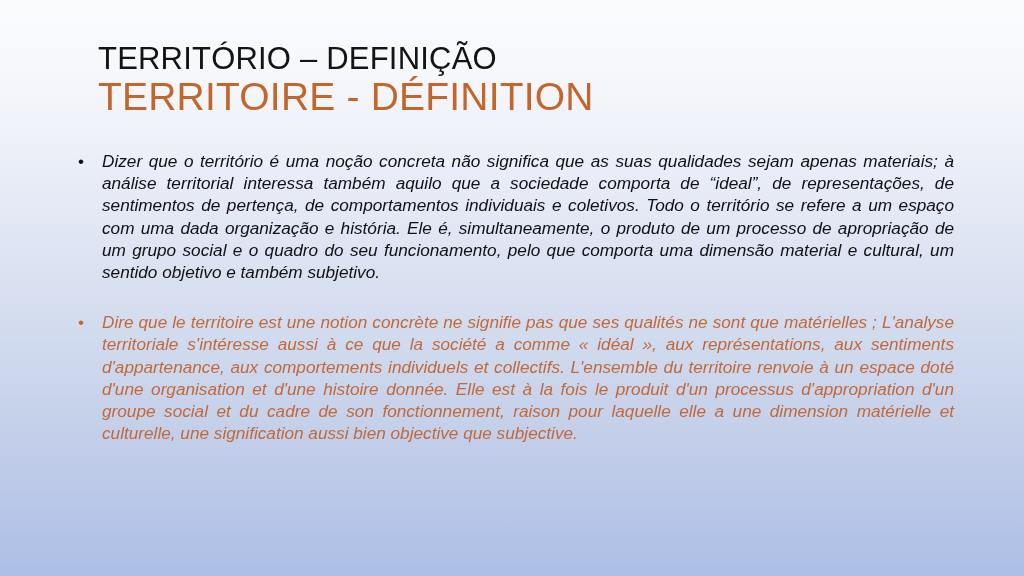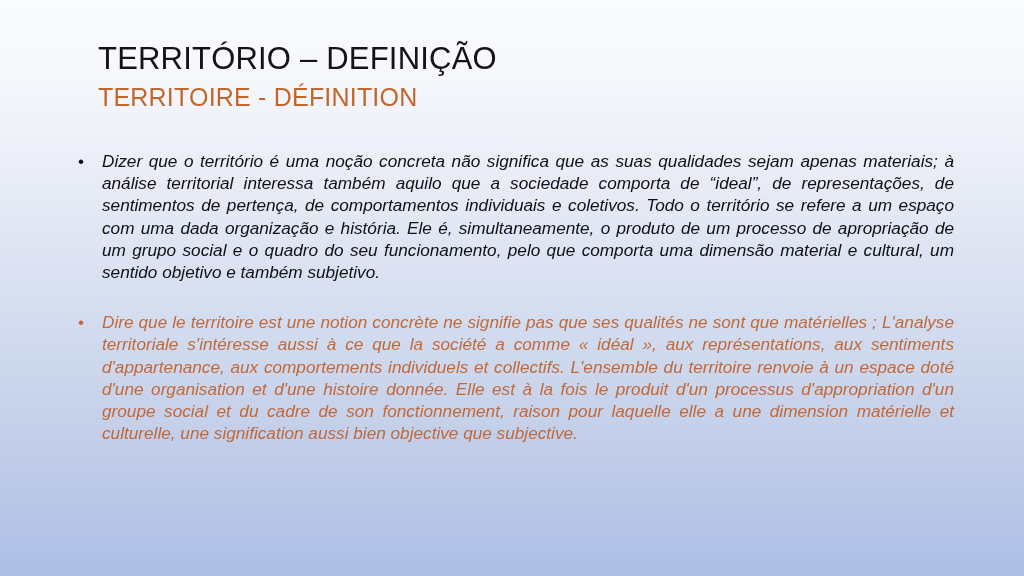--- a/index.html
+++ b/index.html
@@ -41,21 +41,21 @@
     margin-left: 20px;
   }
   .title-line-1 {
     font-size: 31px;
     line-height: 38px;
     color: #141414;
     letter-spacing: 0.2px;
     white-space: nowrap;
   }
   .title-line-2 {
-    font-size: 25px;
+    font-size: 39px;
     line-height: 38px;
     color: #c2662c;
     letter-spacing: 0.2px;
     white-space: nowrap;
   }
 
   
   .body-block {
     position: absolute;
     left: 68px;

